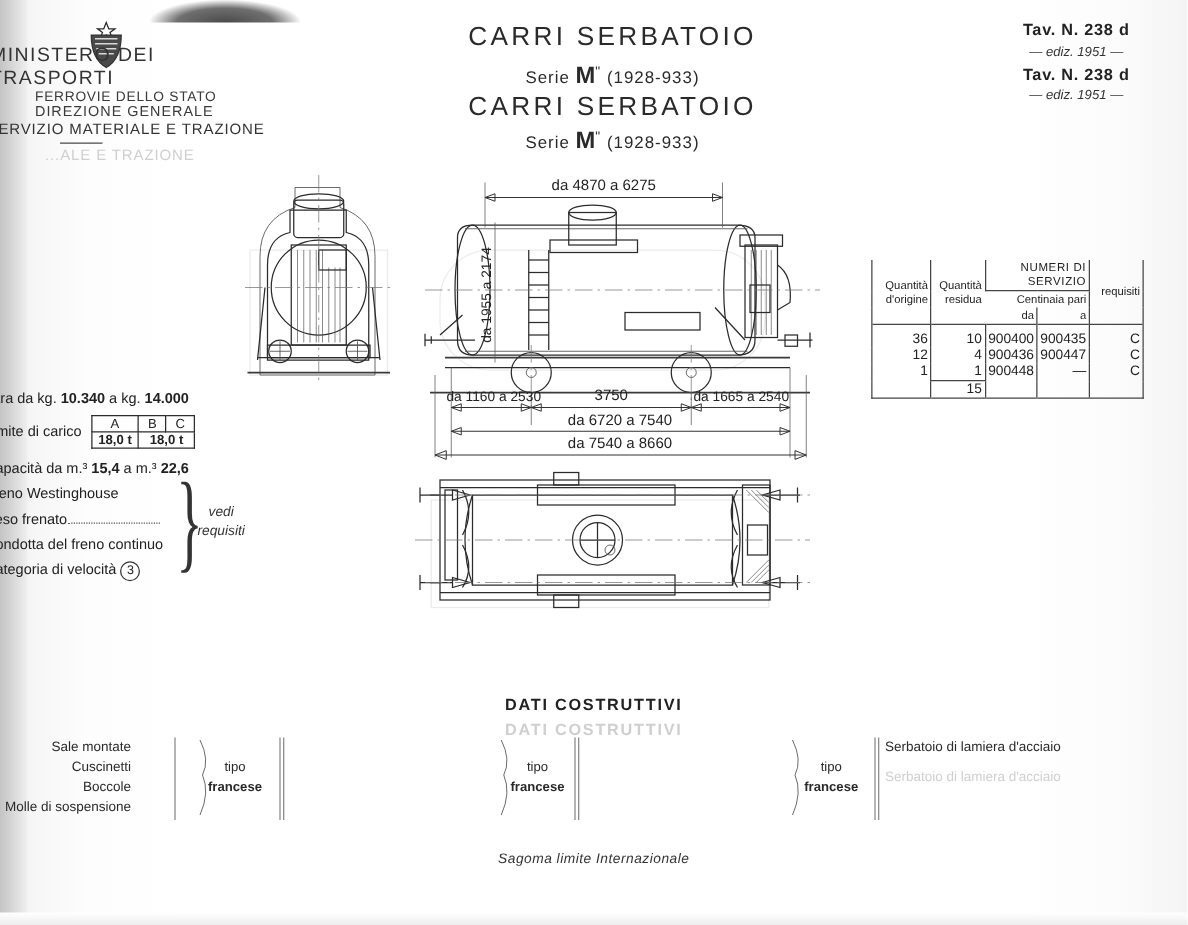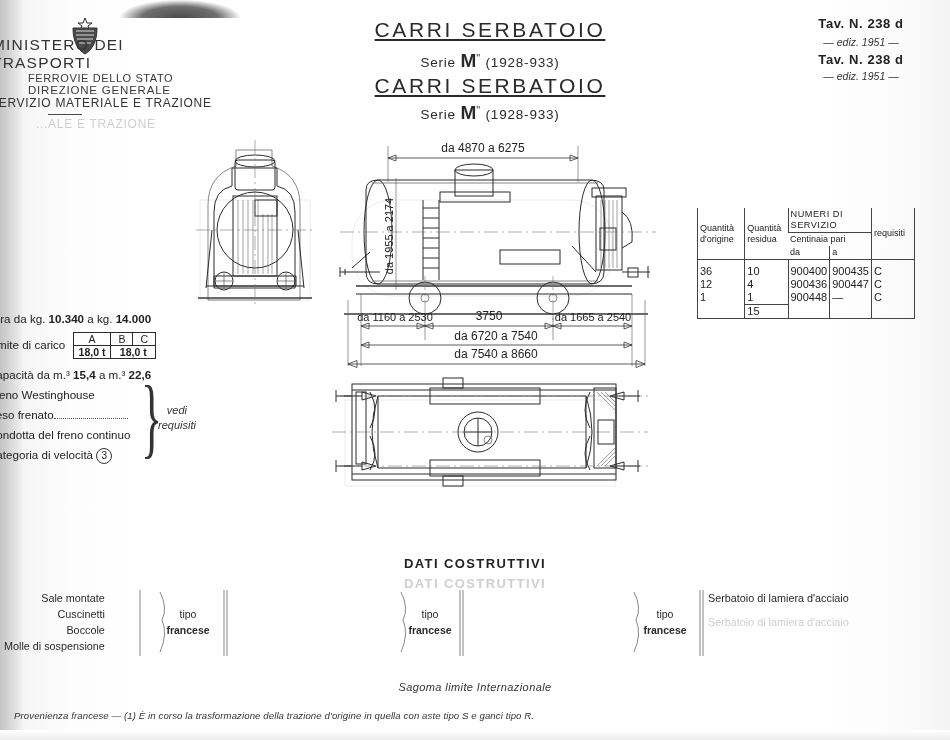--- a/index.html
+++ b/index.html
@@ -34,21 +34,21 @@
   #emblem{position:absolute;left:68px;top:16px;width:34px;height:40px;}
   #ministry{position:absolute;left:-8px;top:36px;width:230px;}
   #ministry .l1{font-size:15.5px;letter-spacing:1.2px;color:#333;}
   #ministry .l2{font-size:11px;letter-spacing:.6px;color:#3a3a3a;margin-left:36px;}
   #ministry .l3{font-size:11.5px;letter-spacing:.8px;color:#3a3a3a;margin-left:36px;}
   #ministry .l4{font-size:12px;letter-spacing:.7px;color:#333;margin-left:-2px;}
   #ministry .rule{width:34px;height:1px;background:#4a4a4a;margin:4px 0 0 56px;}
   #ministry .gh{font-size:12px;letter-spacing:.7px;margin-left:44px;margin-top:2px;}
 
   #title{position:absolute;left:330px;top:18px;width:320px;text-align:center;}
-  #title .t1{font-size:21px;letter-spacing:2.6px;color:#2a2a2a;text-decoration:underline;}
+  #title .t1{font-size:21px;letter-spacing:2.6px;color:#2a2a2a;}
   #title .t2{font-size:13.5px;letter-spacing:.8px;color:#2a2a2a;margin-top:8px;}
   #title .t2 b{font-size:19px;letter-spacing:0;}
   #title .t2 sup{font-size:11px;}
   #title .gh1{font-size:21px;letter-spacing:2.6px;margin-top:2px;}
   #title .gh2{font-size:13.5px;letter-spacing:.8px;margin-top:4px;}
 
   #tav{position:absolute;right:14px;top:16px;text-align:center;width:150px;}
   #tav .a{font-size:13px;font-weight:bold;color:#222;letter-spacing:.6px;}
   #tav .b{font-size:10.5px;font-style:italic;color:#333;margin-top:5px;}
   #tav .ga{font-size:13px;font-weight:bold;letter-spacing:.6px;margin-top:4px;}
@@ -63,21 +63,21 @@
   #limtab td,#limtab th{border:1px solid #2c2c2c;padding:0 5px;text-align:center;font-weight:bold;}
   #limtab th{font-weight:normal;padding:0 7px;}
   .brace{position:absolute;left:141px;top:392px;font-size:44px;color:#333;font-family:"Liberation Serif",serif;
          transform:scaleY(2.0);}
   .vedi{position:absolute;left:158px;top:403px;font-size:11px;font-style:italic;color:#333;line-height:15px;text-align:center;}
   .dotline{display:inline-block;border-bottom:1px dotted #555;width:74px;height:10px;}
 
   
   #numtab{position:absolute;left:697px;top:208px;width:218px;font-size:9.6px;color:#222;}
   #numtab table{border-collapse:collapse;width:100%;}
-  #numtab td,#numtab th{border:0;text-align:left;font-weight:normal;padding:1px 2px;line-height:11px;}
+  #numtab td,#numtab th{border:0;text-align:right;font-weight:normal;padding:1px 2px;line-height:11px;}
   .bt{border-top:1px solid #444 !important;}
   .bb{border-bottom:1px solid #444 !important;}
   .bl{border-left:1px solid #444 !important;}
   .br{border-right:1px solid #444 !important;}
   #numtab .hdr{font-size:9px;}
   #numtab .big{font-size:11px;}
   #numtab .svc{font-size:9.2px;letter-spacing:.5px;}
 
   
   #dcTitle{position:absolute;left:0;top:556px;width:950px;text-align:center;font-size:13px;font-weight:bold;letter-spacing:1.4px;color:#222;}
@@ -516,15 +516,14 @@
 
     <div class="dccol" style="left:718px;">
       <div class="it">Serbatoio di lamiera d'acciaio</div>
     </div>
     <div class="dccol ghost" style="left:718px;top:24px;">
       <div class="it">Serbatoio di lamiera d'acciaio</div>
     </div>
   </div>
 
   <div id="sagoma">Sagoma limite Internazionale</div>
-  <div id="note">Provenienza francese — (1) È in corso la trasformazione della trazione d'origine in quella con aste tipo S e ganci tipo R.</div>
   <div class="footstrip"></div>
 </div>
 
 </body></html>

